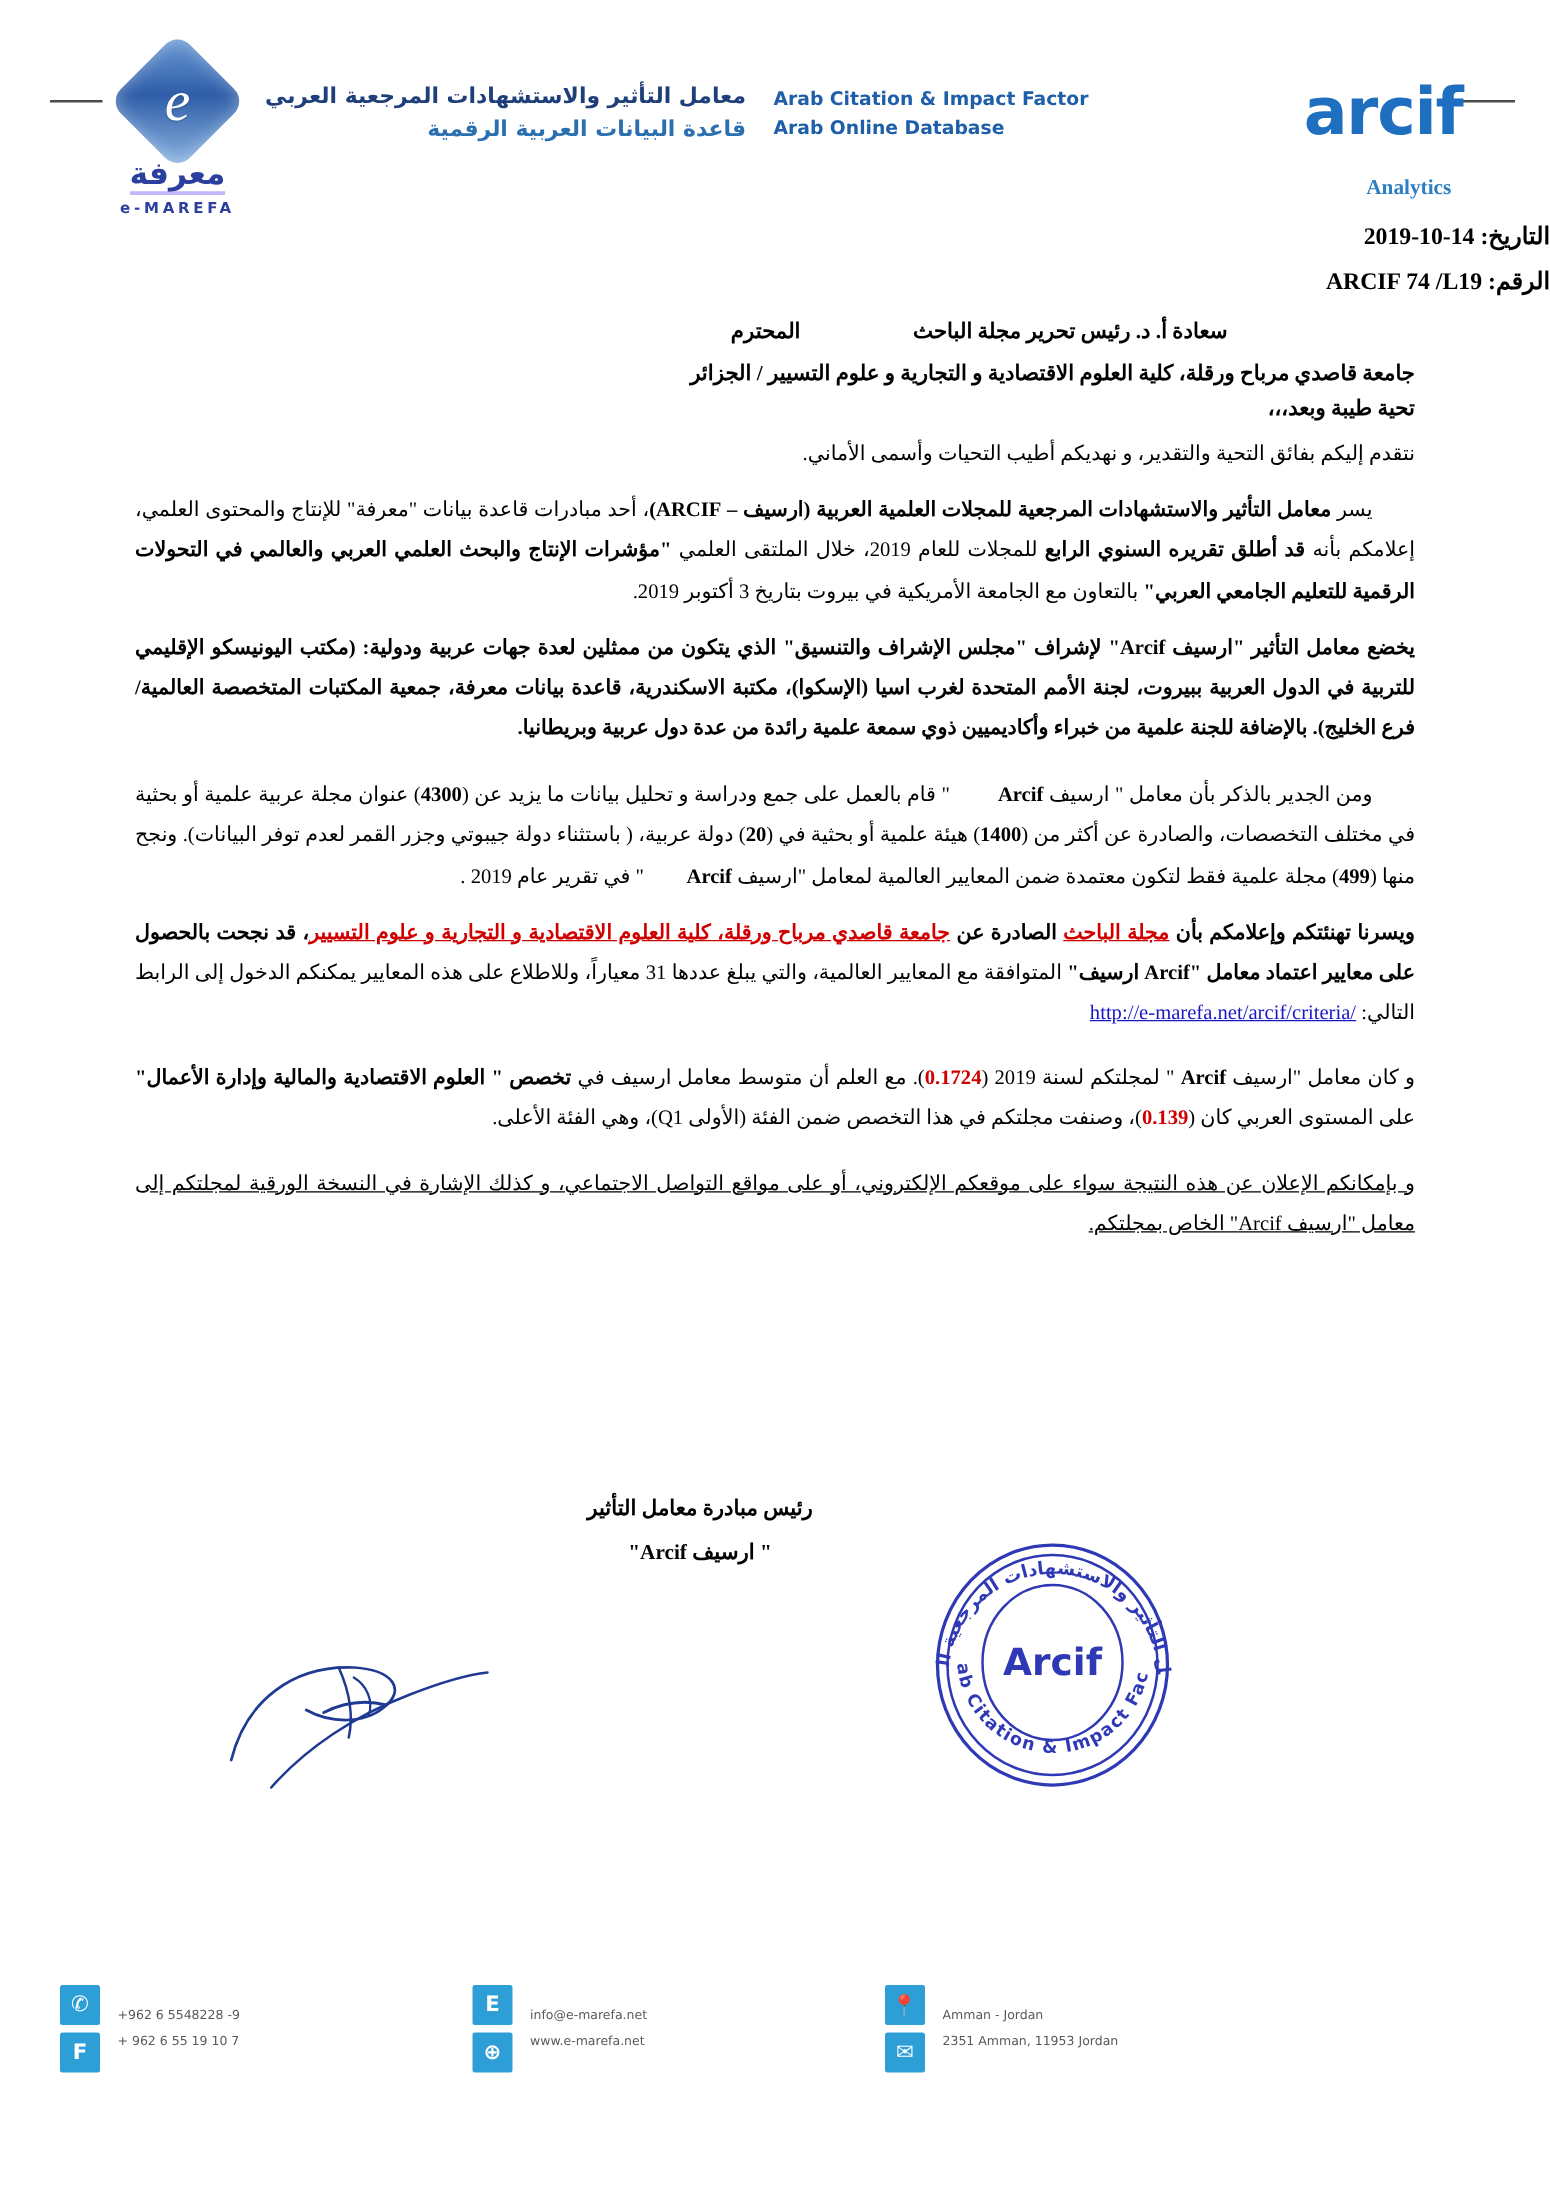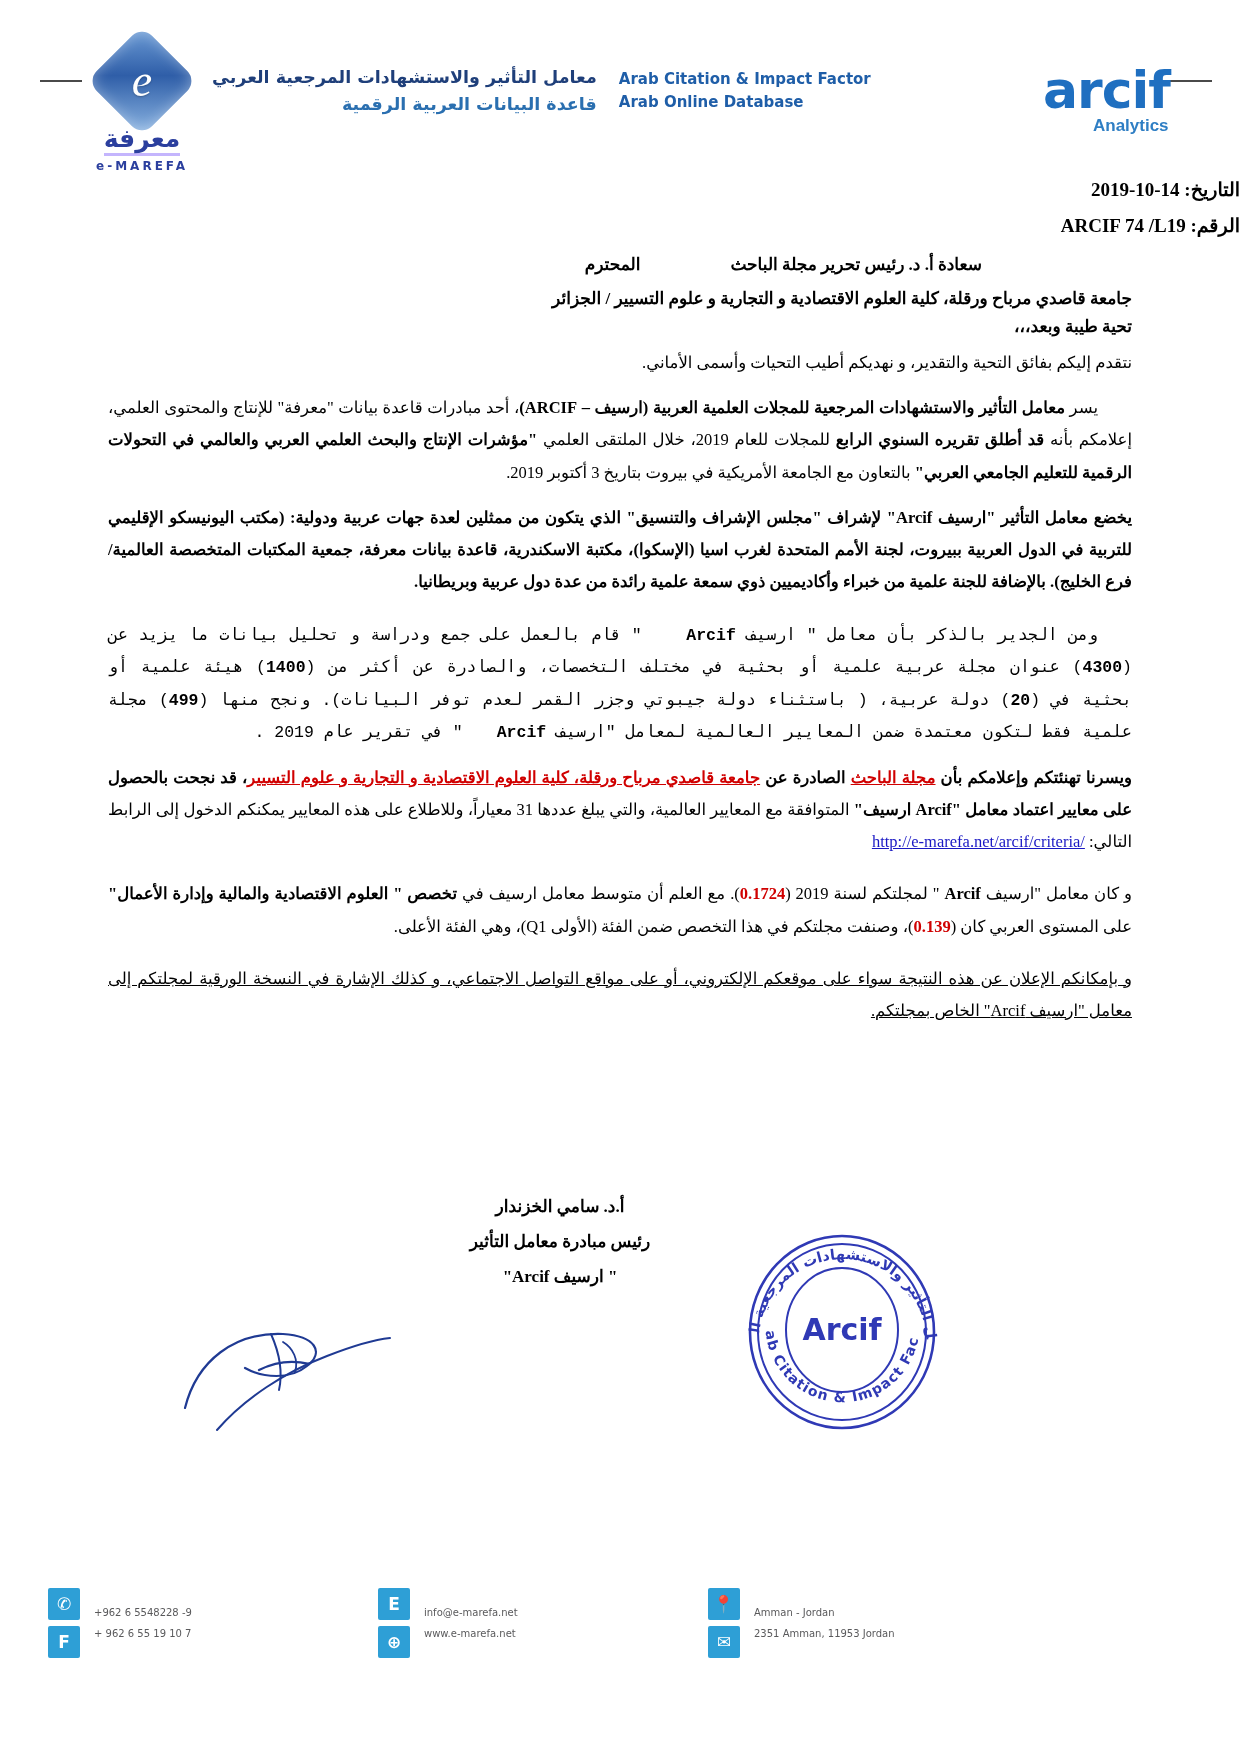--- a/index.html
+++ b/index.html
@@ -139,25 +139,25 @@
   }
   .arcif-word {
     font-family: "DejaVu Sans", sans-serif;
     font-size: 52px;
     font-weight: bold;
     color: #1f6fc0;
     line-height: 1;
     letter-spacing: -1px;
   }
   .arcif-analytics {
-    font-family: Liberation Sans, sans-serif;
+    font-family: Liberation Serif, serif;
     font-size: 17px;
     font-weight: bold;
     color: #2e7ec4;
-    margin-top: 0;
+    margin-top: 24px;
     margin-left: 50px;
   }
 
   
   .meta {
     position: absolute;
     top: 172px; right: 0; left: 0;
     direction: rtl;
   }
   .meta-line {
@@ -356,38 +356,37 @@
     <p class="greet">تحية طيبة وبعد،،،</p>
 
     <p class="para center">نتقدم إليكم بفائق التحية والتقدير، و نهديكم أطيب التحيات وأسمى الأماني.</p>
 
     <p class="para indent">
       <span>يسر </span><span class="b">معامل التأثير والاستشهادات المرجعية للمجلات العلمية العربية (ارسيف – ARCIF)</span><span>، أحد مبادرات قاعدة بيانات "معرفة" للإنتاج والمحتوى العلمي، إعلامكم بأنه </span><span class="b">قد أطلق تقريره السنوي الرابع</span><span> للمجلات للعام 2019، خلال الملتقى العلمي  </span><span class="b">"مؤشرات الإنتاج والبحث العلمي العربي والعالمي في التحولات الرقمية للتعليم الجامعي العربي"</span><span> بالتعاون مع الجامعة الأمريكية في بيروت بتاريخ 3 أكتوبر 2019.</span>
     </p>
 
     <p class="para b">يخضع معامل التأثير "ارسيف Arcif" لإشراف "مجلس الإشراف والتنسيق" الذي يتكون من ممثلين لعدة جهات عربية ودولية: (مكتب اليونيسكو الإقليمي للتربية في الدول العربية ببيروت، لجنة الأمم المتحدة لغرب اسيا (الإسكوا)، مكتبة الاسكندرية، قاعدة بيانات معرفة، جمعية المكتبات المتخصصة العالمية/ فرع الخليج). بالإضافة للجنة علمية من خبراء وأكاديميين  ذوي سمعة علمية رائدة من عدة دول عربية وبريطانيا.</p>
 
-    <p class="para indent" style="margin-top:22px;font-family:Liberation Mono, monospace;">
+    <p class="para indent" style="margin-top:22px;">
       <span>ومن الجدير بالذكر بأن معامل " ارسيف </span><span class="b lt">Arcif</span><span> " قام بالعمل على جمع ودراسة و تحليل بيانات ما يزيد عن (</span><span class="b">4300</span><span>) عنوان مجلة عربية علمية أو بحثية في مختلف التخصصات، والصادرة  عن أكثر من (</span><span class="b">1400</span><span>) هيئة علمية أو بحثية في (</span><span class="b">20</span><span>) دولة عربية،  ( باستثناء دولة جيبوتي وجزر القمر لعدم توفر البيانات). ونجح منها (</span><span class="b">499</span><span>)  مجلة علمية فقط  لتكون معتمدة ضمن المعايير العالمية لمعامل "ارسيف  </span><span class="b lt">Arcif</span><span>" في تقرير عام 2019 .</span>
     </p>
 
     <p class="para">
       <span class="b">ويسرنا تهنئتكم وإعلامكم بأن </span><span class="red">مجلة الباحث</span><span class="b"> الصادرة عن </span><span class="red">جامعة قاصدي مرباح ورقلة، كلية العلوم الاقتصادية و التجارية و علوم التسيير</span><span class="b">، قد نجحت بالحصول على معايير اعتماد معامل </span><span class="b lt">"ارسيف  Arcif"</span><span> المتوافقة مع  المعايير العالمية، والتي يبلغ عددها 31 معياراً، وللاطلاع على هذه المعايير يمكنكم الدخول إلى الرابط التالي: </span><a class="link" href="#">http://e-marefa.net/arcif/criteria/</a>
     </p>
 
     <p class="para" style="margin-top:20px;">
       <span>و كان معامل "ارسيف </span><span class="b lt">Arcif</span><span> " لمجلتكم لسنة 2019 (</span><span class="redplain">0.1724</span><span>). مع العلم أن متوسط معامل ارسيف في </span><span class="b">تخصص " العلوم الاقتصادية والمالية وإدارة الأعمال"</span><span> على المستوى العربي كان (</span><span class="redplain">0.139</span><span>)، وصنفت مجلتكم في هذا التخصص ضمن الفئة  (الأولى </span><span class="lt">Q1</span><span>)، وهي الفئة الأعلى.</span>
     </p>
 
     <p class="para" style="margin-top:20px;text-decoration:underline;">و بإمكانكم الإعلان عن هذه النتيجة سواء على موقعكم الإلكتروني، أو على مواقع التواصل الاجتماعي، و كذلك الإشارة في النسخة الورقية لمجلتكم إلى معامل "ارسيف Arcif" الخاص بمجلتكم.</p>
 
   </div>
 
   <div class="signature">
-    <p class="sig-line">أ.د. سامي الخزندار</p>
     <p class="sig-line">رئيس مبادرة معامل التأثير</p>
     <p class="sig-line">" ارسيف Arcif"</p>
   </div>
 
   <svg class="sig-scribble" viewBox="0 0 250 150">
     <path d="M10 118 C 22 70, 60 42, 108 44 C 140 46, 150 62, 132 76 C 115 90, 88 88, 70 78" fill="none" stroke="#1f3a93" stroke-width="2.2" stroke-linecap="round"></path>
     <path d="M42 140 C 70 108, 110 82, 152 66 C 175 57, 196 50, 215 48" fill="none" stroke="#1f3a93" stroke-width="2" stroke-linecap="round"></path>
     <path d="M96 44 C 104 62, 108 82, 104 100" fill="none" stroke="#1f3a93" stroke-width="2" stroke-linecap="round"></path>
     <path d="M84 80 C 100 72, 118 70, 134 74" fill="none" stroke="#1f3a93" stroke-width="2.4" stroke-linecap="round"></path>
     <path d="M108 52 C 118 58, 124 70, 120 82" fill="none" stroke="#1f3a93" stroke-width="1.8" stroke-linecap="round"></path>

